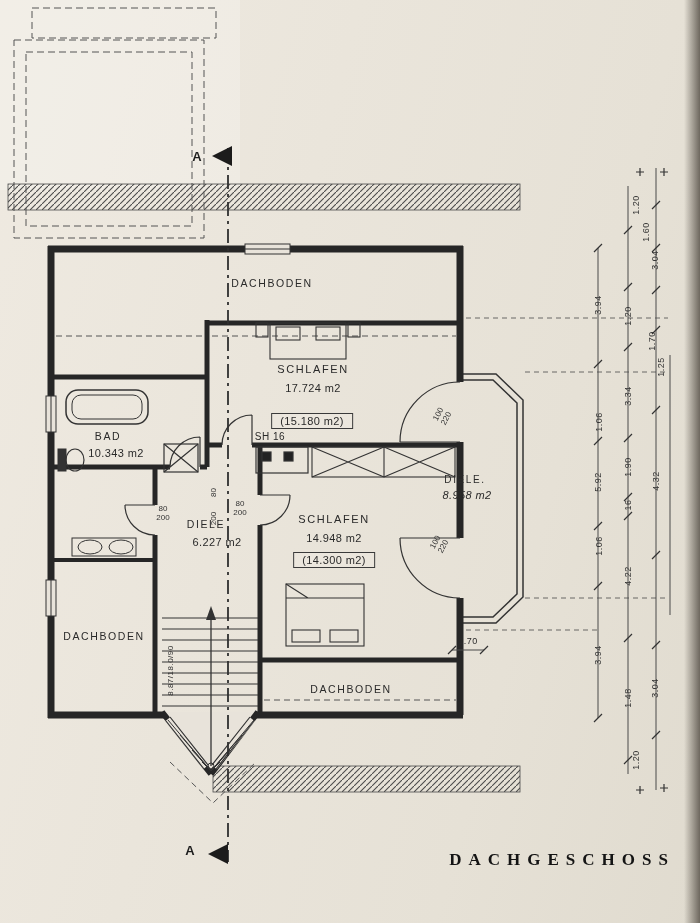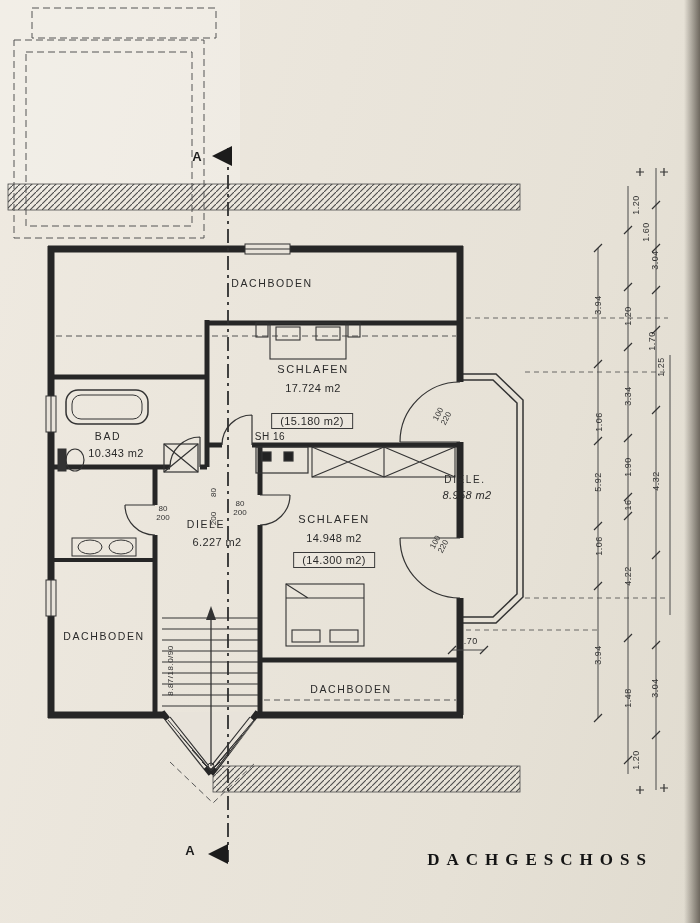--- a/index.html
+++ b/index.html
@@ -16,21 +16,21 @@
   .rdim{position:absolute;width:26px;text-align:center;transform:rotate(-90deg);
         font:8px "Liberation Sans",sans-serif;color:#333;}
   .stack{position:absolute;transform:translate(-50%,-50%);text-align:center;
          font:8px "Liberation Sans",sans-serif;line-height:9px;color:#333;}
   .stack span{display:block;}
   .bdoor{position:absolute;text-align:center;font:8px "Liberation Sans",sans-serif;
          line-height:8.5px;color:#333;}
   .bdoor span{display:block;}
   .sectionA{position:absolute;transform:translate(-50%,-50%);
             font:bold 13px "Liberation Sans",sans-serif;color:#1d1d1d;}
-  #title{position:absolute;left:540px;top:860px;transform:translate(-50%,-50%);
+  #title{position:absolute;left:562px;top:860px;transform:translate(-50%,-50%);
          font:bold 17px "Liberation Serif",serif;letter-spacing:7px;color:#141414;
          white-space:nowrap;text-align:right;}
   #edge-shadow{position:absolute;right:0;top:0;width:16px;height:100%;
       background:linear-gradient(to right,rgba(90,84,76,0) 0%,rgba(110,104,95,0.55) 55%,#6d675e 100%);}
   #top-light{position:absolute;left:0;top:0;width:240px;height:190px;
       background:rgba(255,255,255,0.22);}
 </style>
 </head>
 <body>
 

